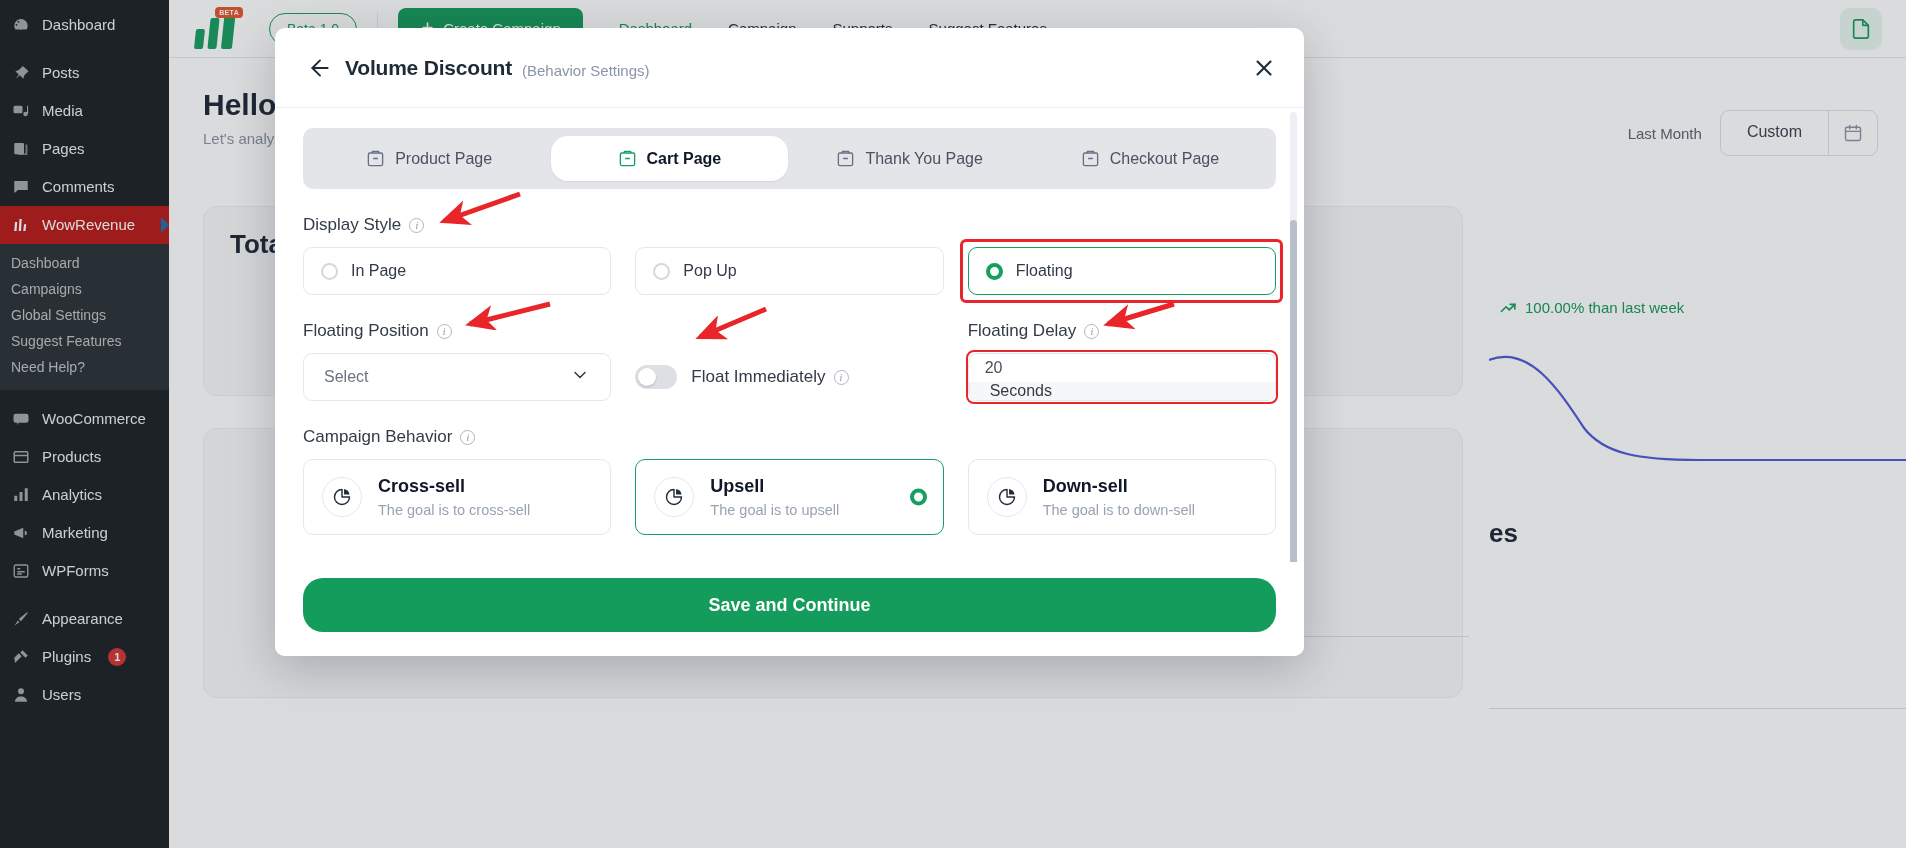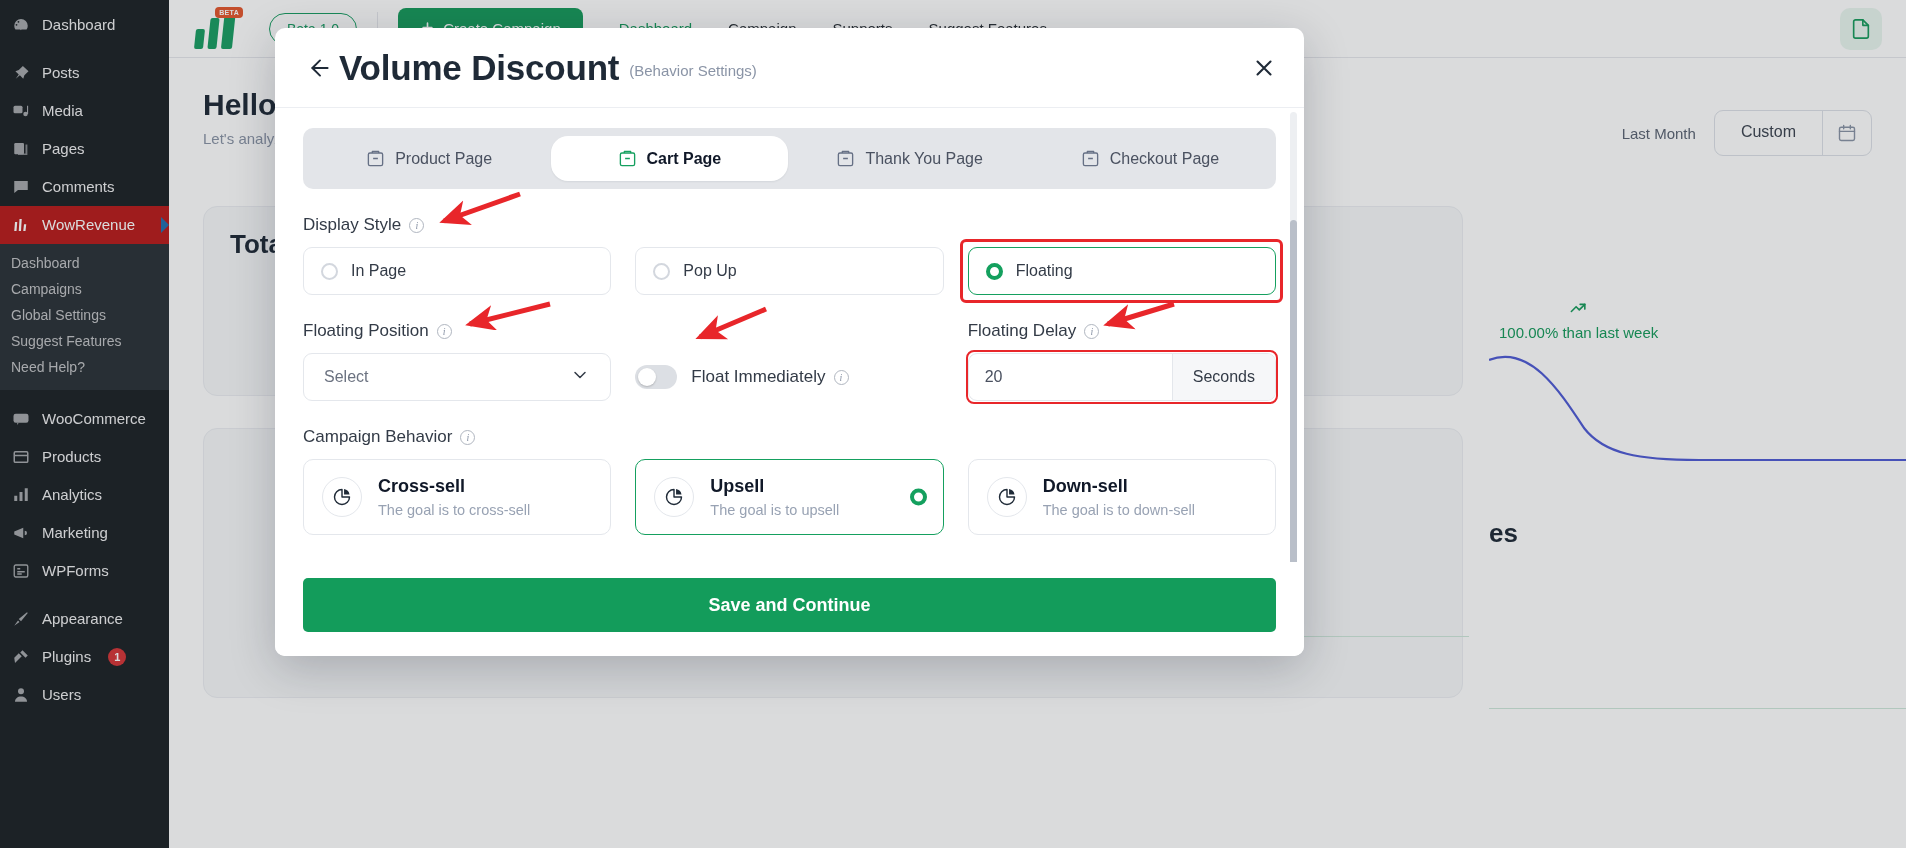--- a/index.html
+++ b/index.html
@@ -109,41 +109,41 @@
   .doc-btn {
     width: 42px; height: 42px; border-radius: 10px;
     background: #e9f6ef; color: #179b5c;
     display: flex; align-items: center; justify-content: center;
   }
 
   .app-body { position: absolute; left: 0; top: 58px; right: 0; bottom: 0; background: #fff; padding: 30px 34px; }
   .hello-title { font-size: 30px; font-weight: 700; color: #1f2a37; margin: 0 0 8px; }
   .hello-sub { font-size: 15px; color: #8a94a6; margin: 0; }
   .range-row {
-    position: absolute; right: 34px; top: 52px;
+    position: absolute; right: 28px; top: 52px;
     display: flex; align-items: center; gap: 18px;
   }
   .range-link { font-size: 15px; color: #5c6574; }
   .range-custom {
     display: flex; align-items: stretch;
     border: 1px solid #dde1e7; border-radius: 9px; overflow: hidden;
     background: #fff;
   }
   .range-custom .lbl { padding: 12px 26px; font-size: 16px; color: #3d4551; }
   .range-custom .cal {
     padding: 12px 14px; border-left: 1px solid #dde1e7;
     display: flex; align-items: center; color: #8a94a6;
   }
   .stat-card {
     position: absolute;
     background: #f7f8fa; border-radius: 14px;
     border: 1px solid #eceef2;
   }
   .stat-card .ttl { font-size: 26px; font-weight: 700; color: #1f2a37; }
-  .trend-line { font-size: 15px; color: #179b5c; display: flex; align-items: center; gap: 7px; flex-direction: column; }
+  .trend-line { font-size: 15px; color: #179b5c; display: flex; align-items: center; gap: 7px; }
 
   
   .overlay {
     position: absolute; inset: 0;
     background: rgba(23,28,38,0.16);
     z-index: 10;
   }
 
   
   .modal {
@@ -163,22 +163,22 @@
     padding: 0 26px 0 28px;
     border-bottom: 1px solid #eceef2;
     position: relative;
   }
   .back-arrow {
     width: 34px; height: 34px;
     display: flex; align-items: center; justify-content: center;
     color: #1f2a37;
   }
   .modal-title {
-    font-size: 35px; font-weight: 700; color: #1f2a37;
-    margin-left: 2px; letter-spacing: -0.2px;
+    font-size: 21px; font-weight: 700; color: #1f2a37;
+    margin-left: 8px; letter-spacing: -0.2px;
   }
   .modal-subtitle { font-size: 15px; color: #8a94a6; margin-left: 10px; padding-top: 6px; text-align: center; }
   .close-x {
     position: absolute; right: 22px; top: 50%; transform: translateY(-50%);
     width: 36px; height: 36px;
     display: flex; align-items: center; justify-content: center;
     color: #1f2a37;
   }
   .modal-scroll {
     flex: 1; position: relative;
@@ -272,21 +272,21 @@
     position: absolute; left: 3px; top: 3px;
     width: 18px; height: 18px; border-radius: 50%; background: #fff;
     box-shadow: 0 1px 2px rgba(0,0,0,.2);
   }
   .toggle-lbl { font-size: 17px; color: #333b47; display: flex; align-items: center; gap: 8px; }
 
   .delay-wrap { position: relative; }
   .delay-group {
     display: flex; align-items: stretch;
     border: 1px solid #e4e7ec; border-radius: 9px;
-    height: 48px; overflow: hidden; background: #fff;
+    height: 48px; overflow: hidden; background: #fff; flex-direction: column;
   }
   .delay-input { flex: 1; display: flex; align-items: center; padding: 0 16px; font-size: 16px; color: #4a5160; }
   .delay-unit {
     display: flex; align-items: center; padding: 0 20px;
     background: #f6f7f9; border-left: 1px solid #e4e7ec;
     font-size: 16px; color: #333b47;
   }
   .delay-hl {
     position: absolute; inset: -3px -2px -3px -2px;
     border: 2.5px solid #e8262a; border-radius: 8px;
@@ -317,21 +317,21 @@
     border: 4.5px solid #14a05e; background: #fff;
   }
 
   .modal-footer {
     padding: 16px 28px 24px;
     background: #fff;
   }
   .save-btn {
     width: 100%; height: 54px;
     background: #139c5b; color: #fff;
-    border-radius: 5px;
+    border-radius: 20px;
     display: flex; align-items: center; justify-content: center;
     font-size: 18px; font-weight: 600;
   }
 
   
   .arrow { position: absolute; pointer-events: none; z-index: 40; }
 </style>
 </head>
 <body>
 

